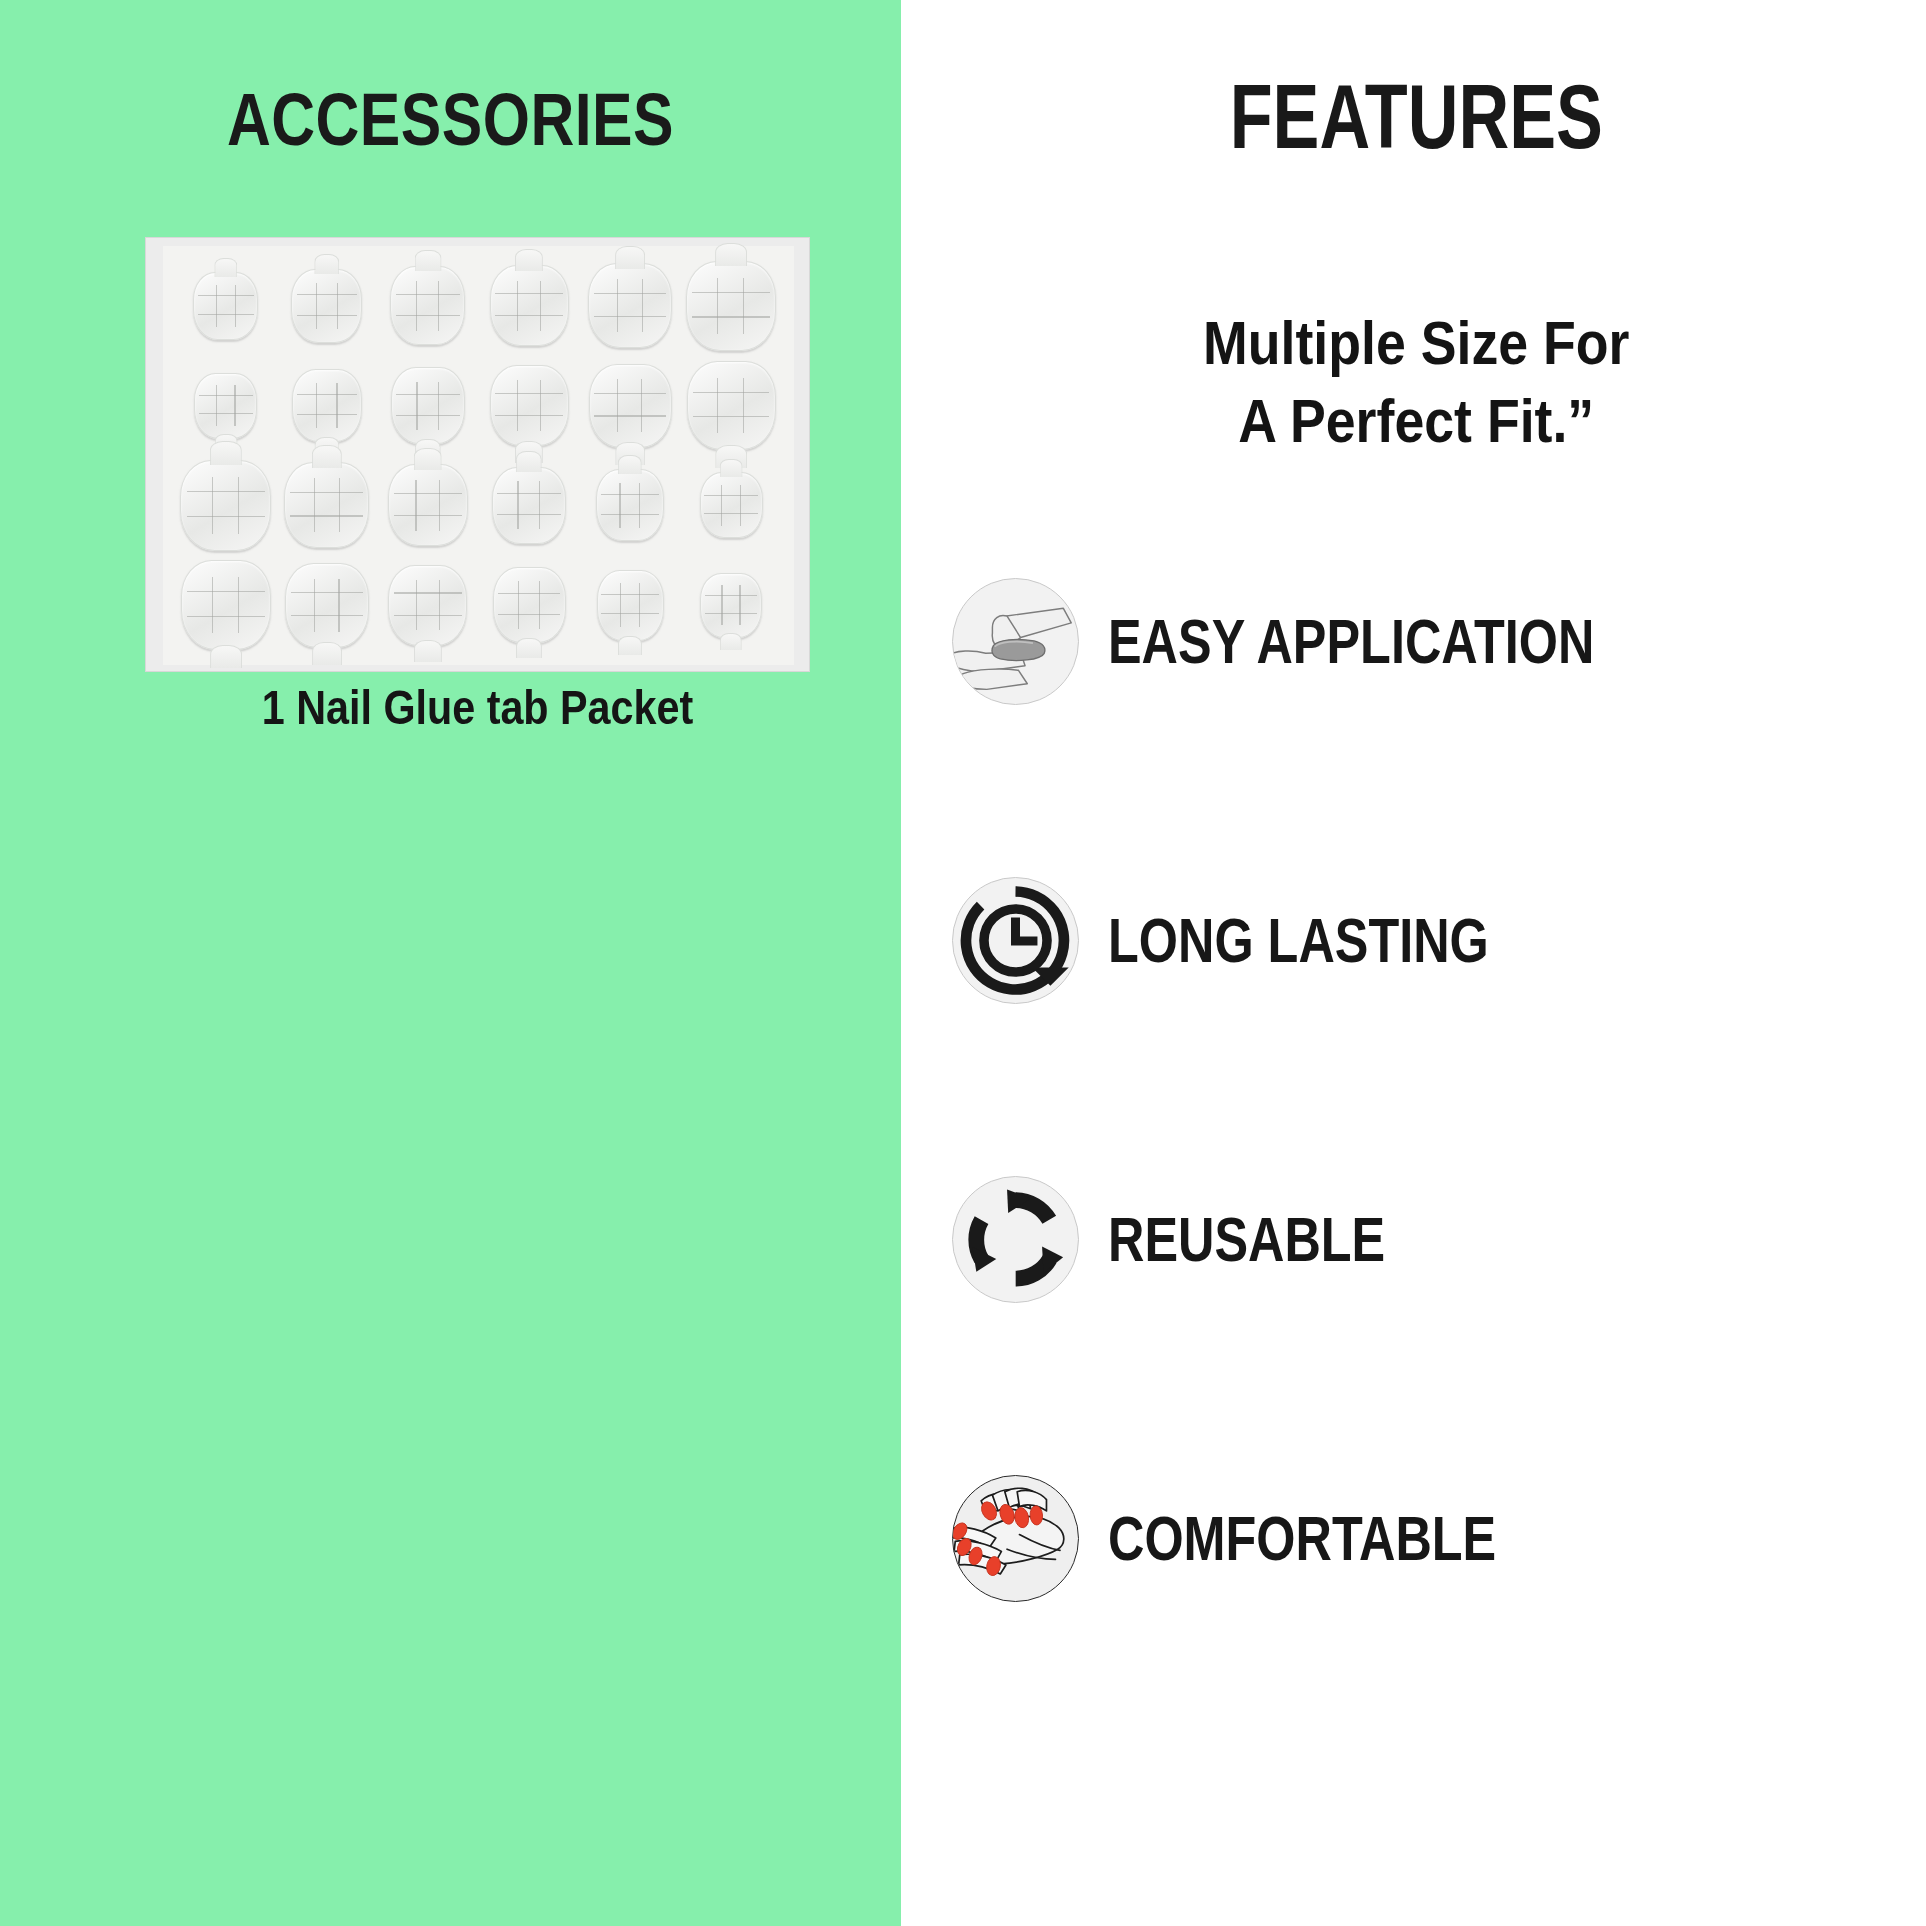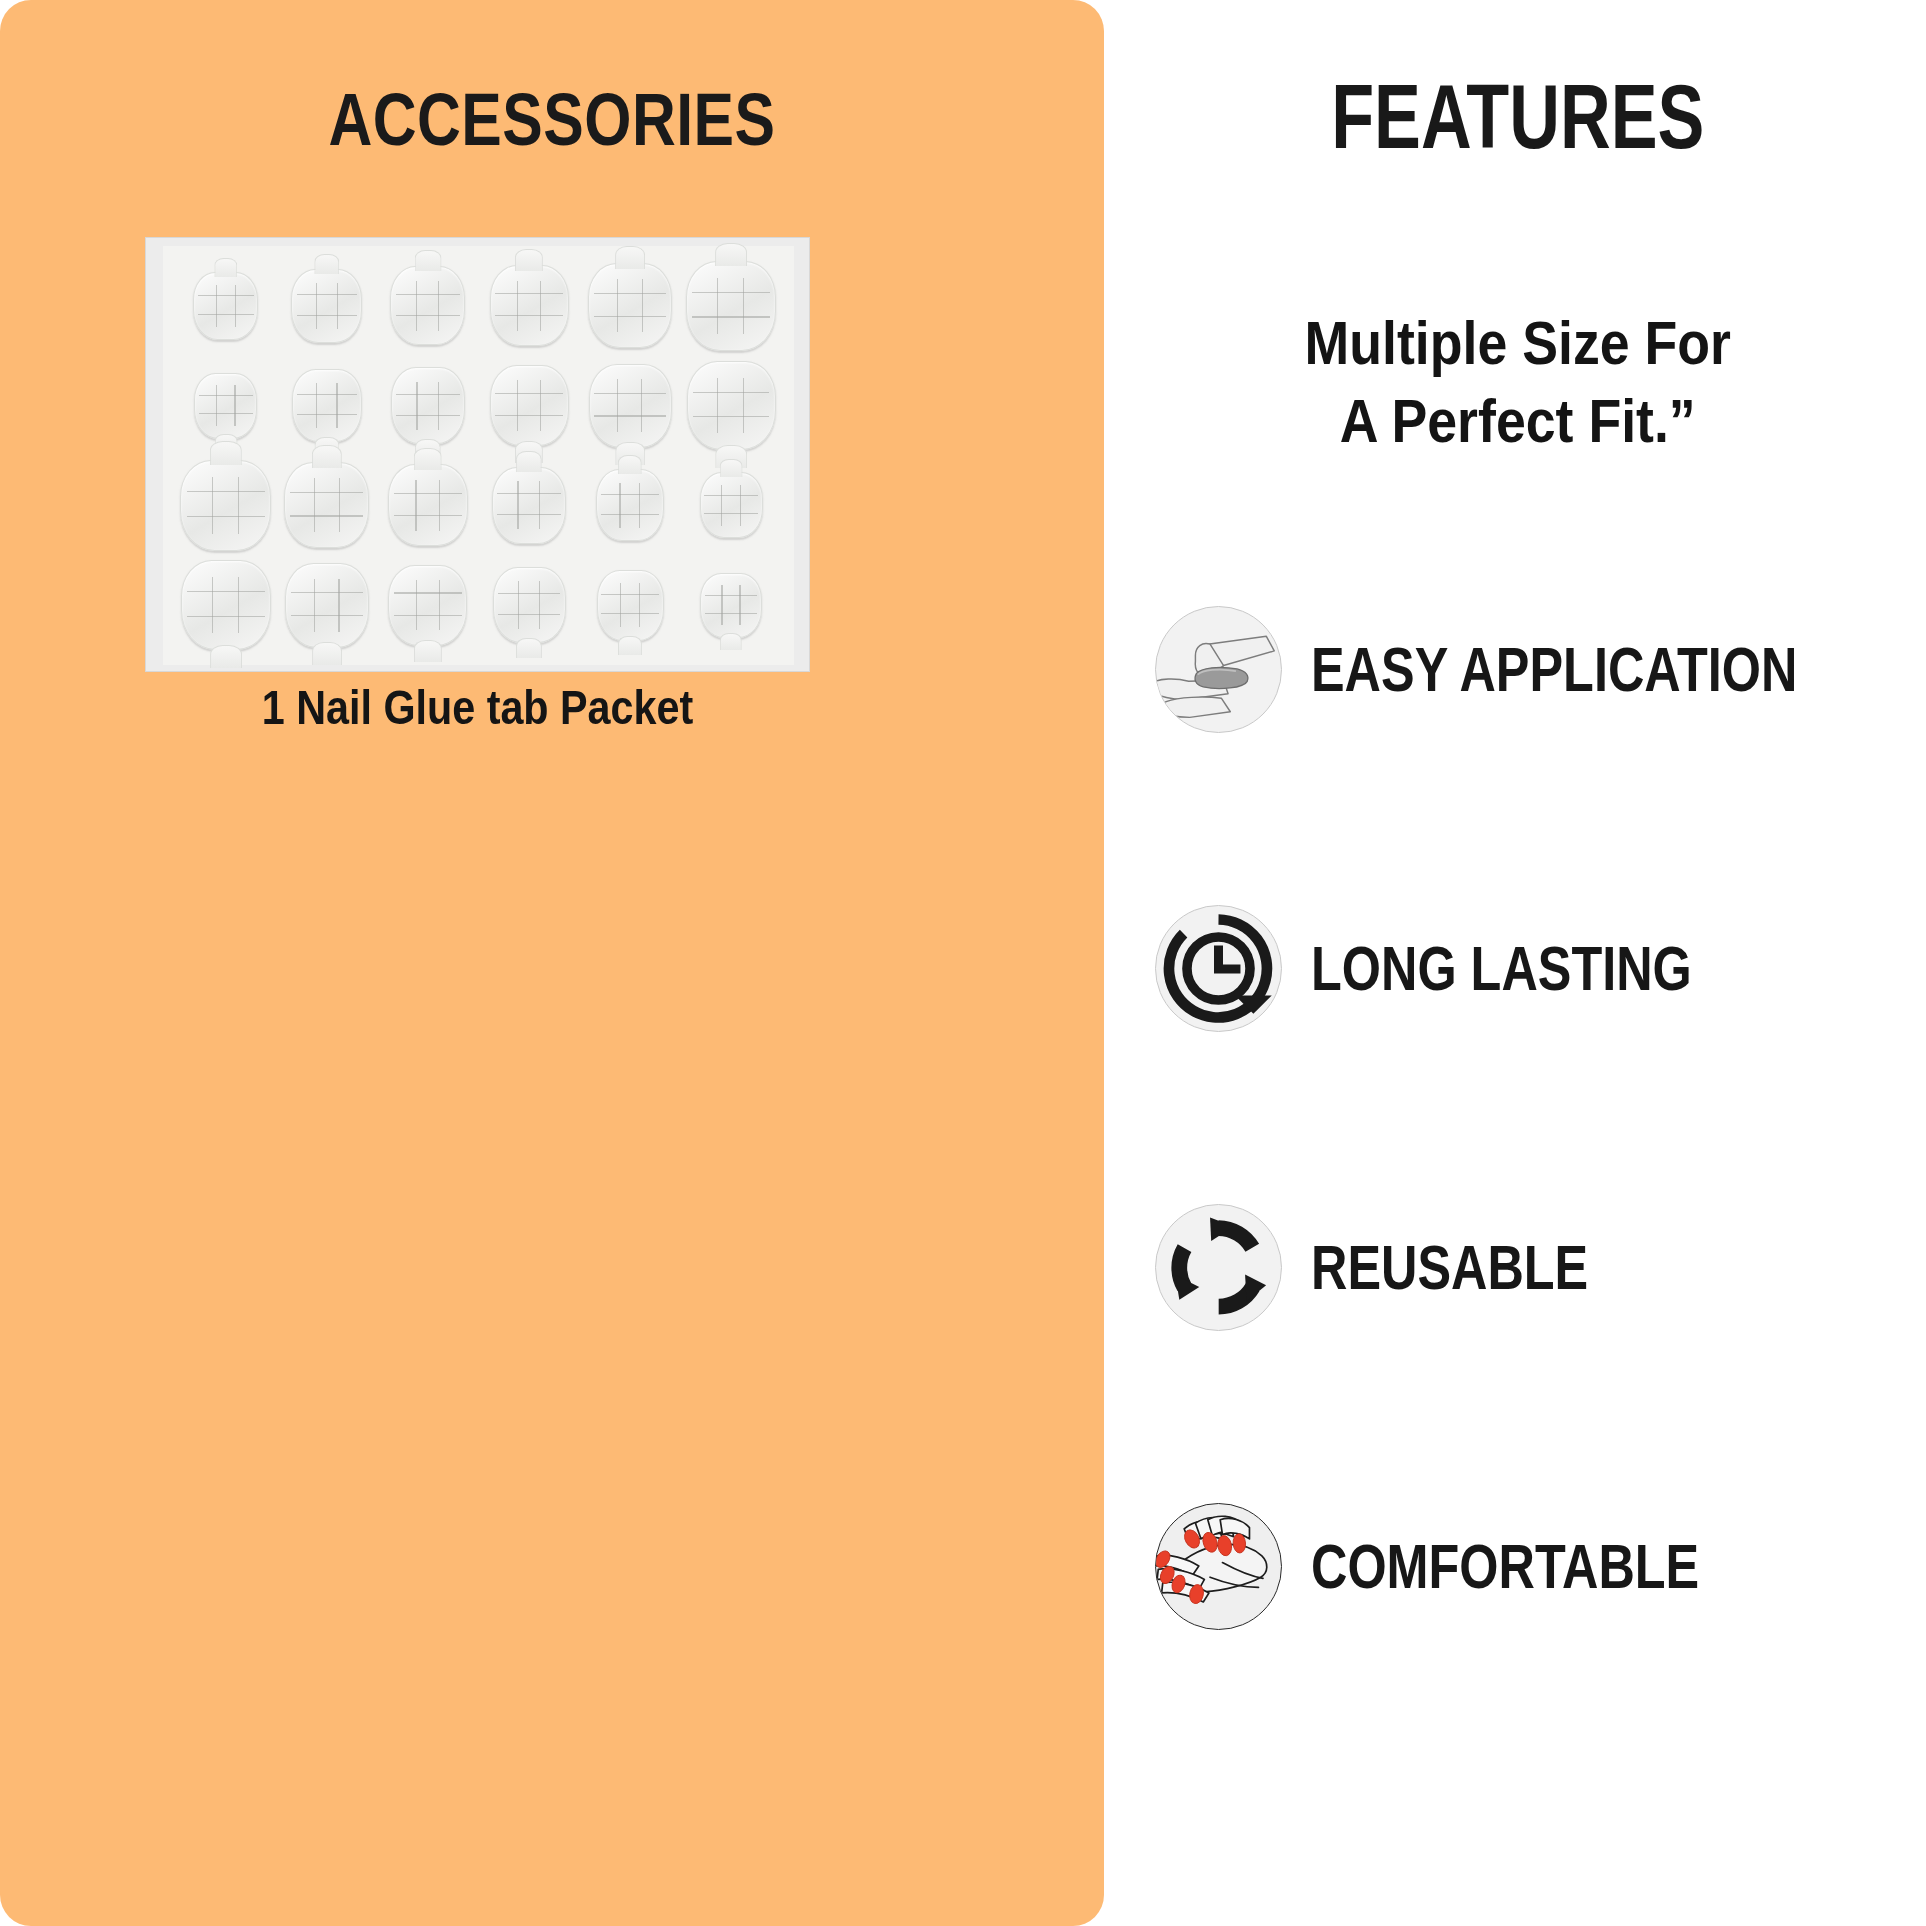--- a/index.html
+++ b/index.html
@@ -17,26 +17,25 @@
   #root {
     position: relative;
     width: 1926px;
     height: 1926px;
     display: flex;
   }
 
   
   .left-panel {
     position: relative;
-    width: 1104px;
+    width: 901px;
     height: 1926px;
-    background: #fdba74;
+    background: #86efac;
     flex: 0 0 auto;
     box-sizing: border-box;
-    border-radius: 31px;
   }
 
   .panel-title {
     position: absolute;
     left: 0;
     right: 0;
     top: 83px;
     text-align: center;
     font-family: "Liberation Sans", sans-serif;
     font-weight: bold;
@@ -222,21 +221,21 @@
     color: #141414;
     font-size: 61px;
     line-height: 1.28;
     transform: scaleX(0.88);
   }
   .tagline .tl-line { display: block; white-space: nowrap; }
 
   .feature-rows {
     position: absolute;
     left: 46px;
-    top: 604px;
+    top: 576px;
     width: 895px;
     text-align: center;
   }
   .feature-row {
     display: flex;
     align-items: center;
     height: 131px;
     margin-bottom: 168px;
   }
   .feature-row:last-child { margin-bottom: 0; }

